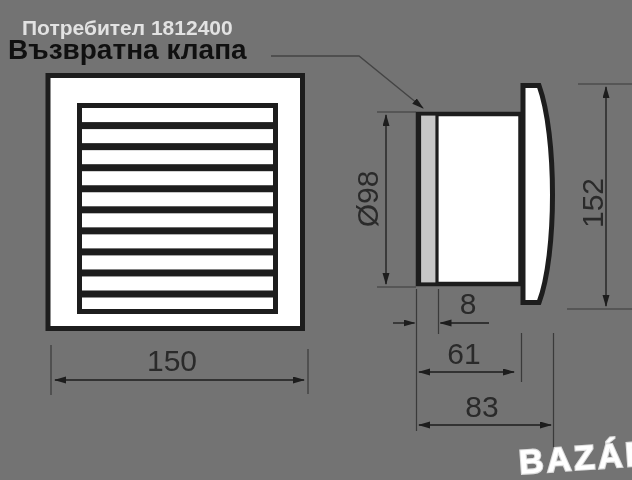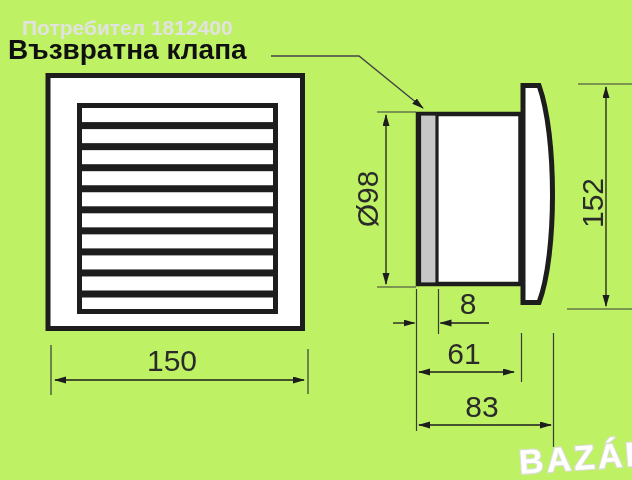--- a/index.html
+++ b/index.html
@@ -1,20 +1,20 @@
 <!DOCTYPE html>
 <html style="--line: #1d1d1d; --damper-fill: #c7c7c7; --watermark-text: #e2e2e2; --logo-fill: #ffffff; --logo-outline: #dcdcdc;"><head>
 <meta charset="utf-8">
 <style>
   html, body { margin: 0; padding: 0; background: #ffffff; }
   .canvas {
     position: relative;
     width: 632px;
     height: 480px;
-    background: #bef264;
+    background: #737373;
     overflow: hidden;
     font-family: "Liberation Sans", sans-serif;
   }
   svg { display: block; }
   text {
     font-family: "Liberation Sans", sans-serif;
     fill: #222222;
   }
   .wm-text   { font-size: 21px; font-weight: bold; fill: var(--watermark-text, #e2e2e2); }
   .title-text{ font-size: 28px; font-weight: bold; fill: #101010; }

